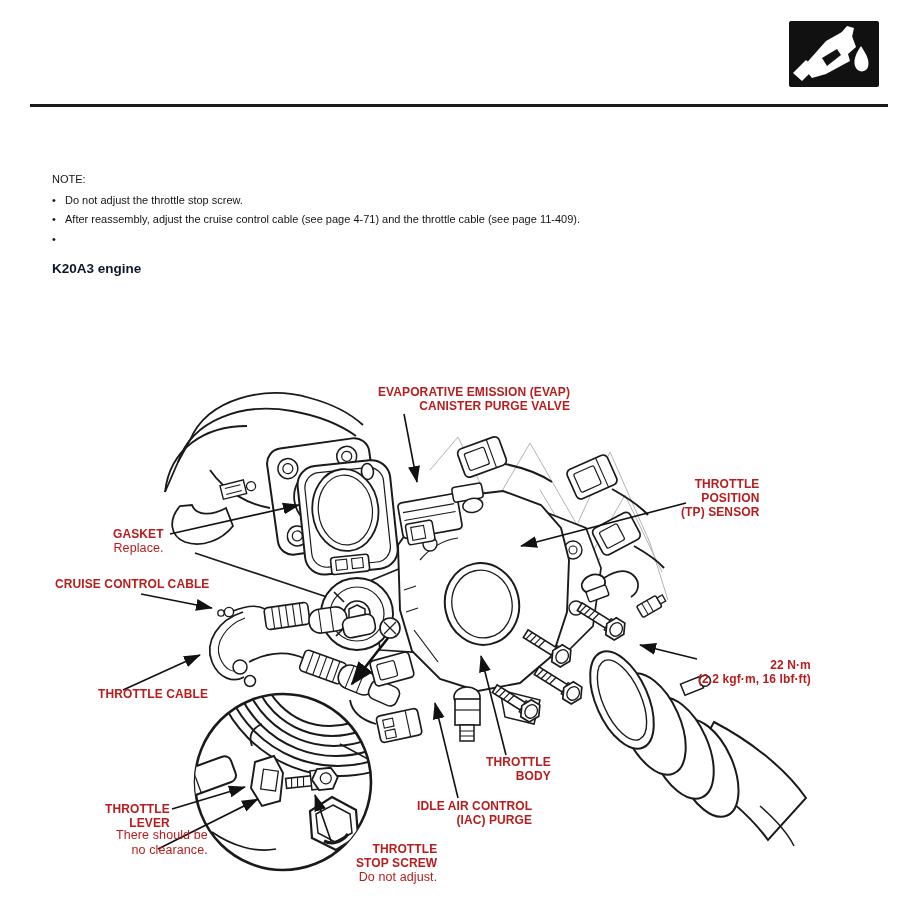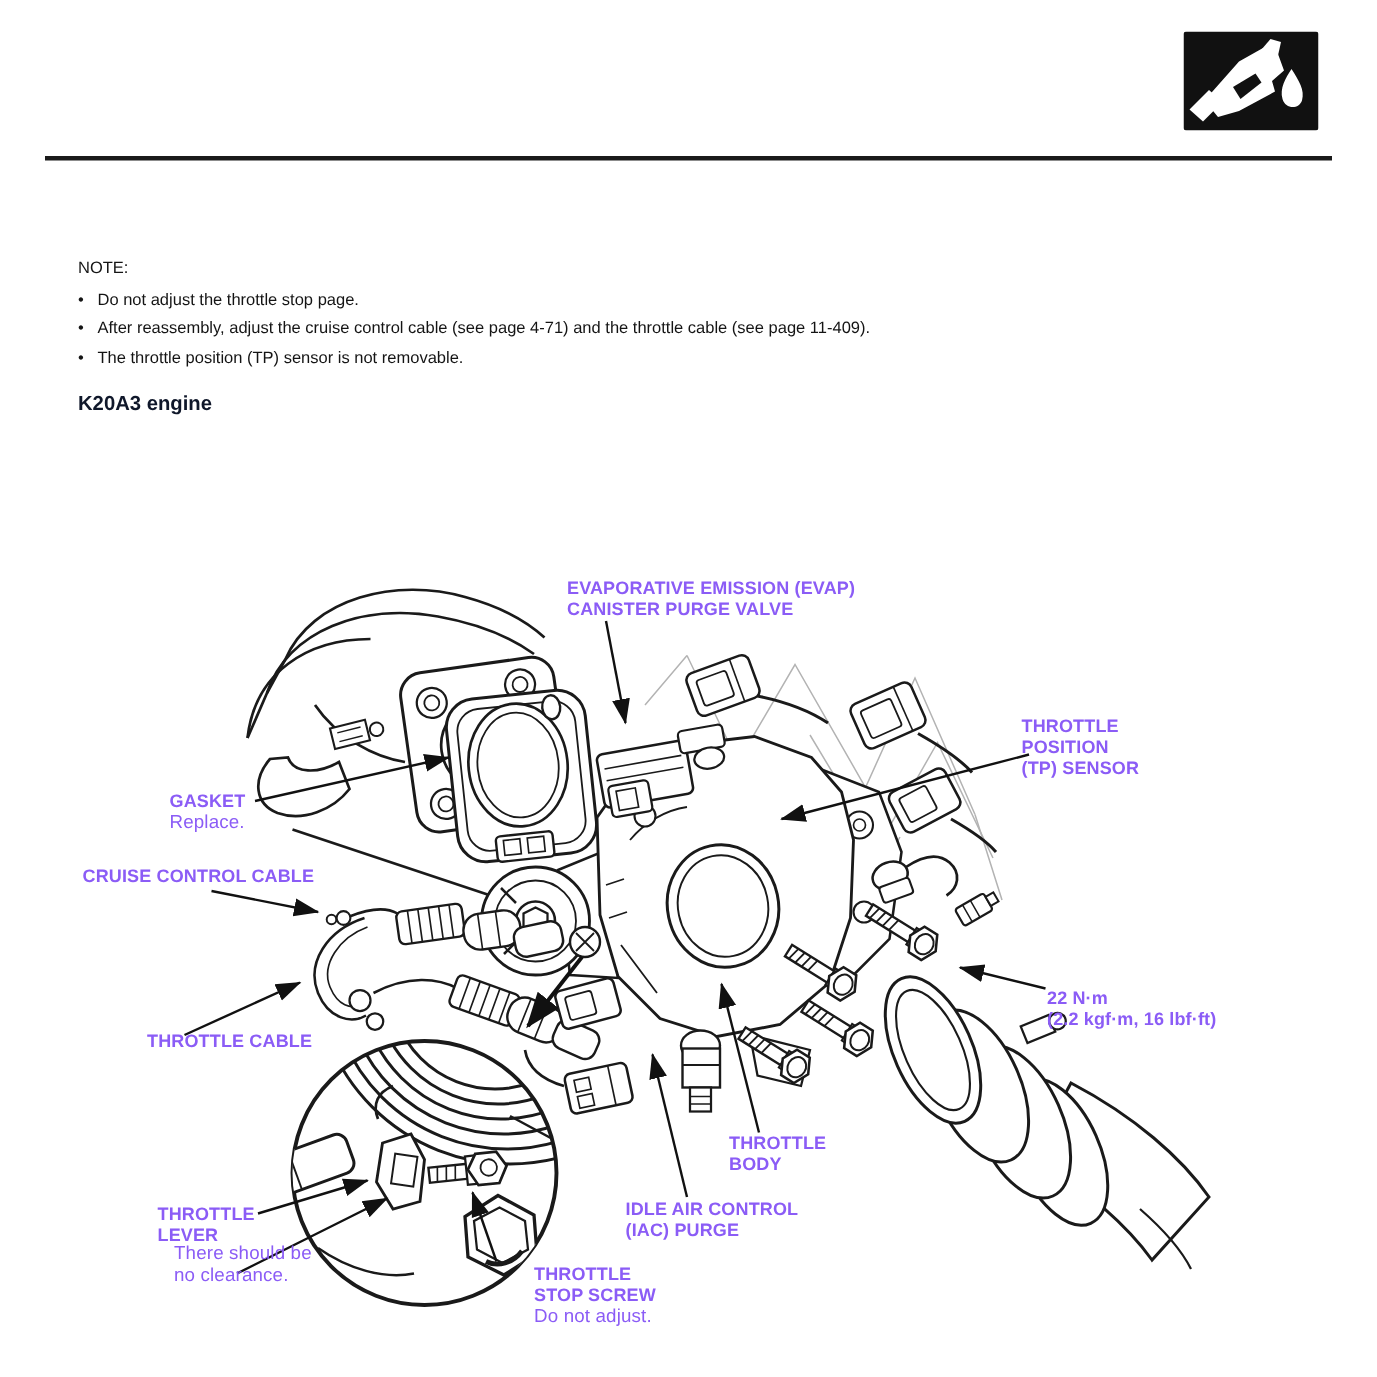--- a/index.html
+++ b/index.html
@@ -6,21 +6,21 @@
   .page{position:relative;width:918px;height:918px;background:#ffffff;overflow:hidden;
         font-family:"Liberation Sans",sans-serif;color:#111;}
   .rule{position:absolute;left:30px;top:104px;width:858px;height:3px;background:#1a1a1a;}
   .fuel-box{position:absolute;left:789px;top:21px;width:90px;height:66px;}
   .note{position:absolute;left:52px;top:170px;font-size:11px;line-height:19.5px;color:#141414;}
   .note .title{margin-bottom:1px;}
   .note .brow{display:flex;}
   .note .bullet{width:13px;}
   .khead{position:absolute;left:52px;top:261px;font-size:13.5px;font-weight:bold;color:#0f172a;}
   .lbl{position:absolute;font-size:12px;font-weight:bold;line-height:14px;letter-spacing:.1px;
-       color:#8b5cf6;white-space:nowrap;}
+       color:#b91c1c;white-space:nowrap;text-align:right;}
   .lbl .reg{font-weight:normal;font-size:12.5px;line-height:15px;}
   .lbl span{display:block;}
   svg{display:block;}
   .art{position:absolute;left:0;top:0;}
 </style>
 </head>
 <body>
 
 <div class="page">
 
@@ -34,29 +34,28 @@
       <path d="M72,25 C77,33 81,39 79,46 C77,52 68,52 66,45 C64,38 68,31 72,25 Z" fill="#fff"></path>
     </svg>
   </div>
 
   <div class="rule"></div>
 
   <div class="note">
     <div class="title">NOTE:</div>
     <div class="brow">
       <span class="bullet">•</span>
-      <span>Do not adjust the throttle stop page.</span>
+      <span>Do not adjust the throttle stop screw.</span>
     </div>
     <div class="brow">
       <span class="bullet">•</span>
       <span>After reassembly, adjust the cruise control cable (see page 4-71) and the throttle cable (see page 11-409).</span>
     </div>
     <div class="brow">
       <span class="bullet">•</span>
-      <span>The throttle position (TP) sensor is not removable.</span>
     </div>
   </div>
 
   <div class="khead">K20A3 engine</div>
 
   <svg class="art" width="918" height="918" viewBox="0 0 918 918">
     <defs>
       <marker id="arr" markerUnits="userSpaceOnUse" markerWidth="18" markerHeight="14" refX="16" refY="7" orient="auto">
         <path d="M0,1 L17,7 L0,13 Z" fill="#111"></path>
       </marker>

